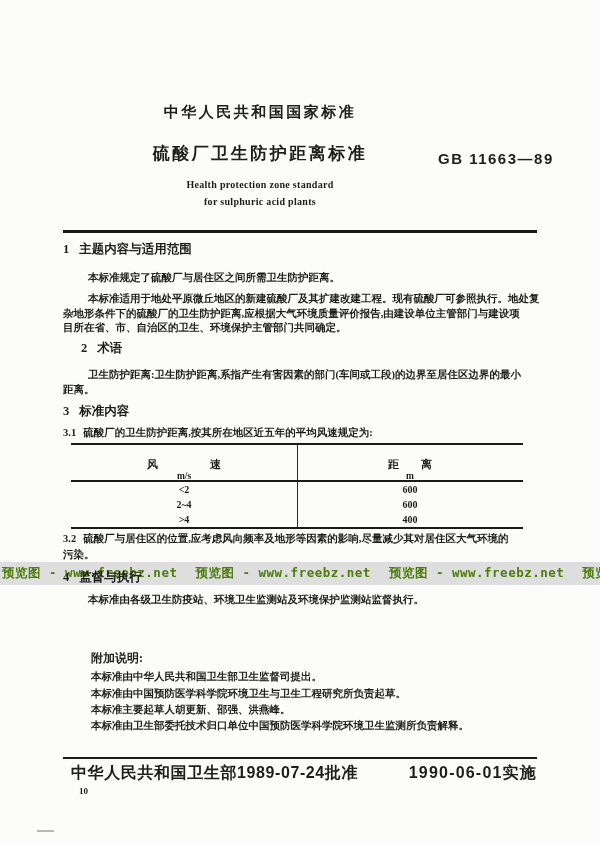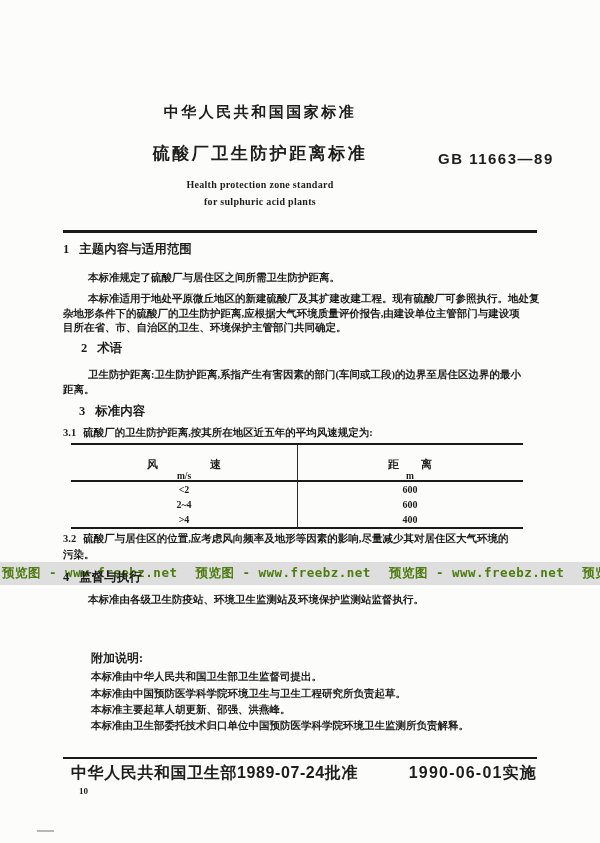--- a/index.html
+++ b/index.html
@@ -75,21 +75,21 @@
     <div class="ln hd" style="left:0;top:242px;"><span class="num">1</span><span>主题内容与适用范围</span></div>
     <div class="ln" style="left:25px;top:270px;">本标准规定了硫酸厂与居住区之间所需卫生防护距离。</div>
     <div class="ln" style="left:25px;top:291px;">本标准适用于地处平原微丘地区的新建硫酸厂及其扩建改建工程。现有硫酸厂可参照执行。地处复</div>
     <div class="ln" style="left:0;top:306px;">杂地形条件下的硫酸厂的卫生防护距离,应根据大气环境质量评价报告,由建设单位主管部门与建设项</div>
     <div class="ln" style="left:0;top:320px;">目所在省、市、自治区的卫生、环境保护主管部门共同确定。</div>
 
     <div class="ln hd" style="left:18px;top:341px;"><span class="num">2</span><span>术语</span></div>
     <div class="ln" style="left:25px;top:367px;">卫生防护距离:卫生防护距离,系指产生有害因素的部门(车间或工段)的边界至居住区边界的最小</div>
     <div class="ln" style="left:0;top:382px;">距离。</div>
 
-    <div class="ln hd" style="left:16px;top:404px;"><span class="num">3</span><span>标准内容</span></div>
+    <div class="ln hd" style="left:0;top:404px;"><span class="num">3</span><span>标准内容</span></div>
     <div class="ln cl" style="left:0;top:425px;"><span class="num">3.1</span><span>硫酸厂的卫生防护距离,按其所在地区近五年的平均风速规定为:</span></div>
 
     <div class="dtable">
       <div class="t-head">
         <div class="t-col">
           <div class="t-label spread-wide">风速</div>
           <div class="t-unit">m/s</div>
         </div>
         <div class="t-col">
           <div class="t-label spread-narrow">距离</div>

